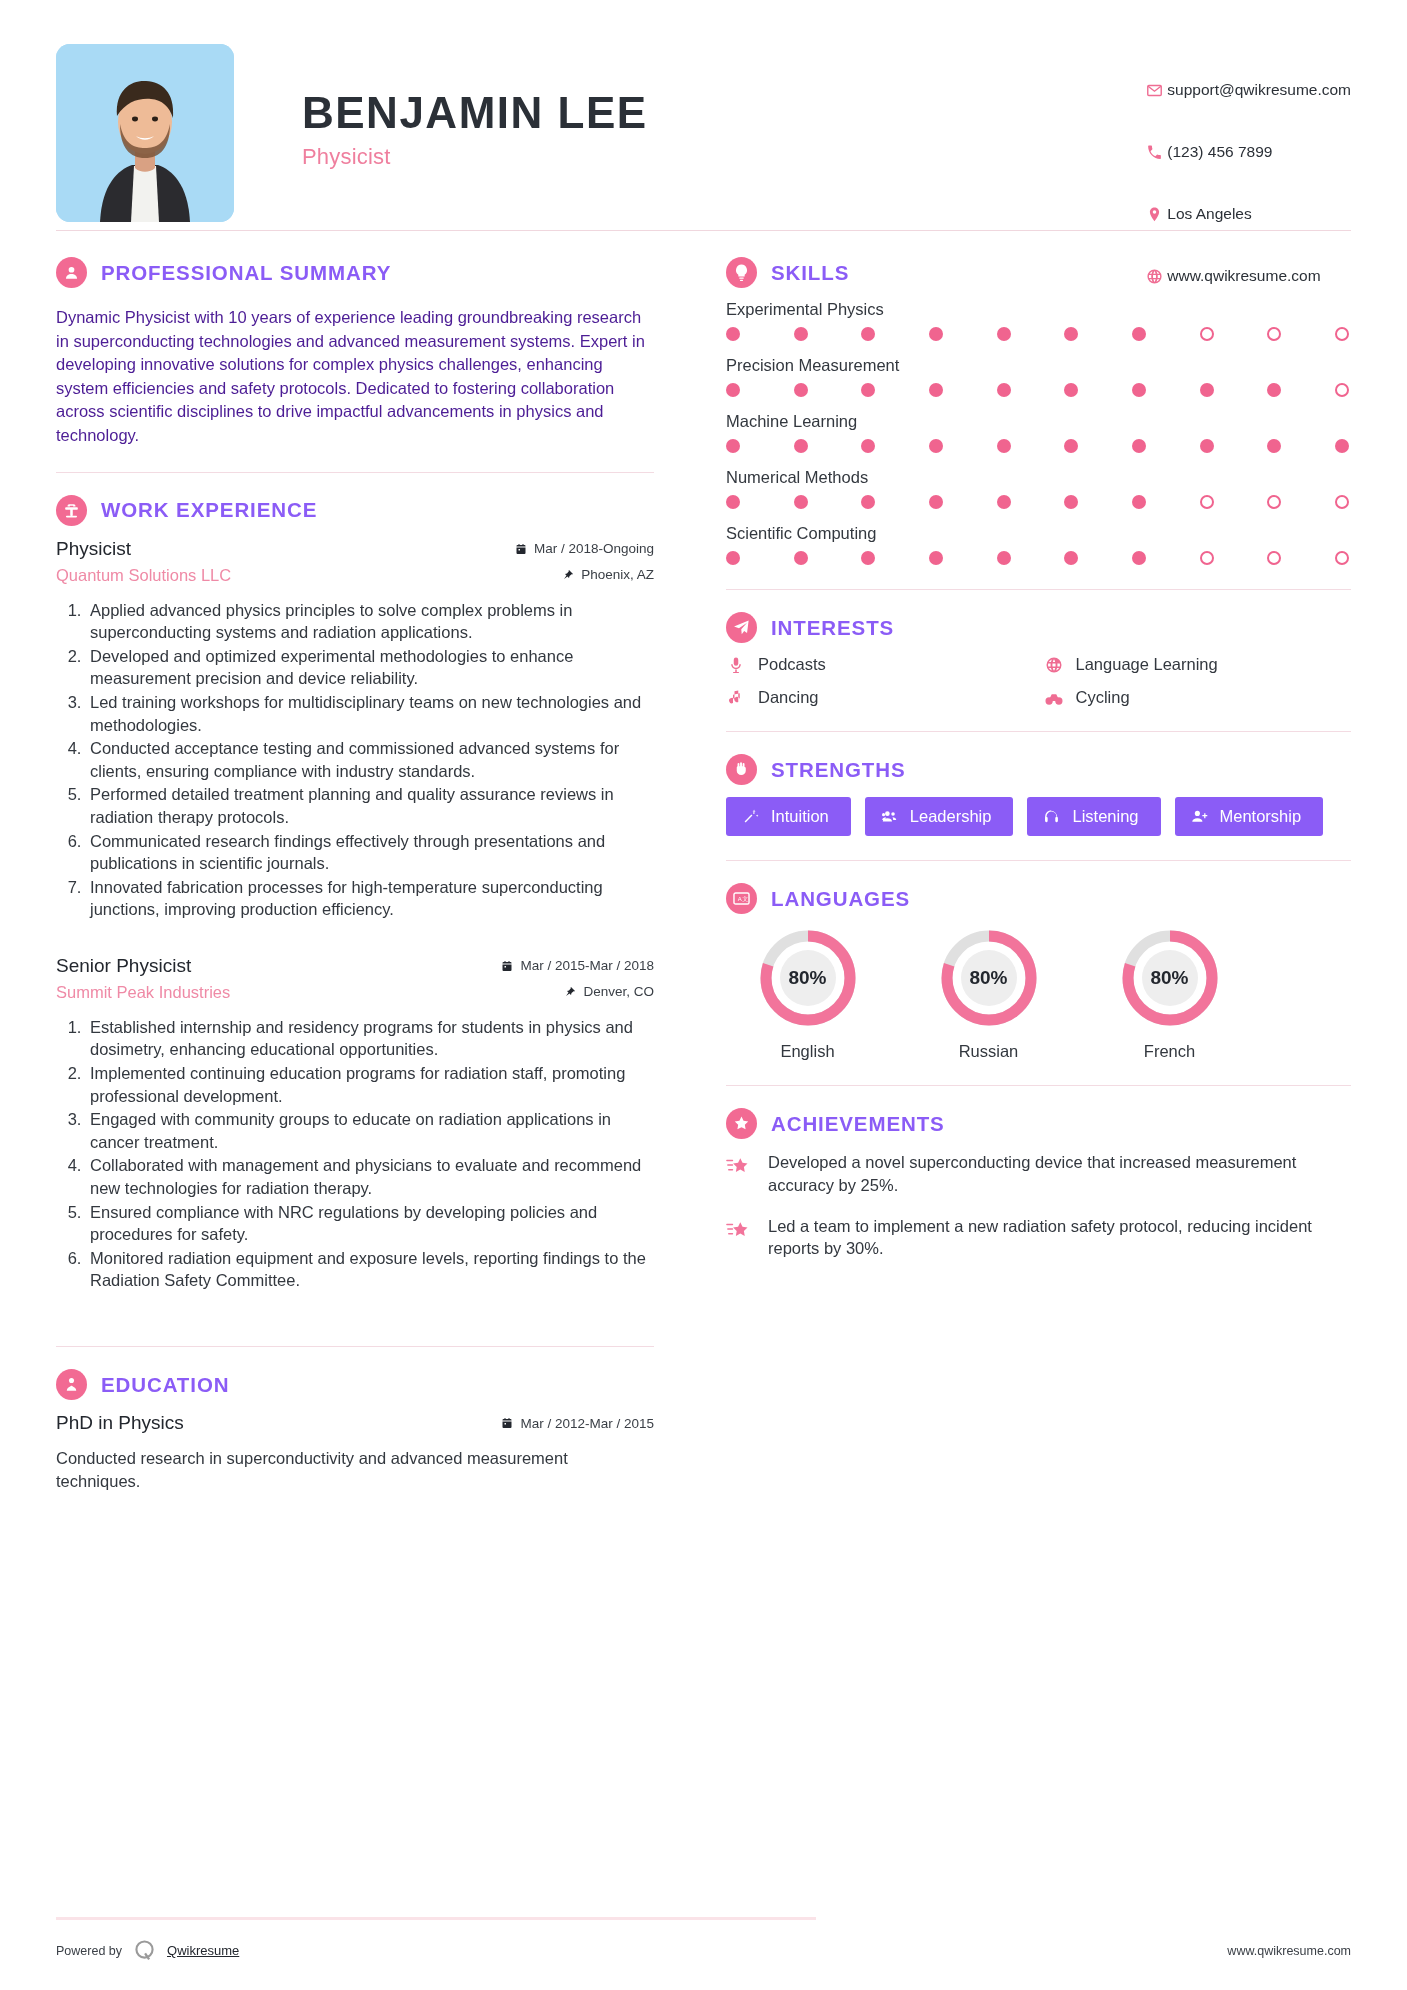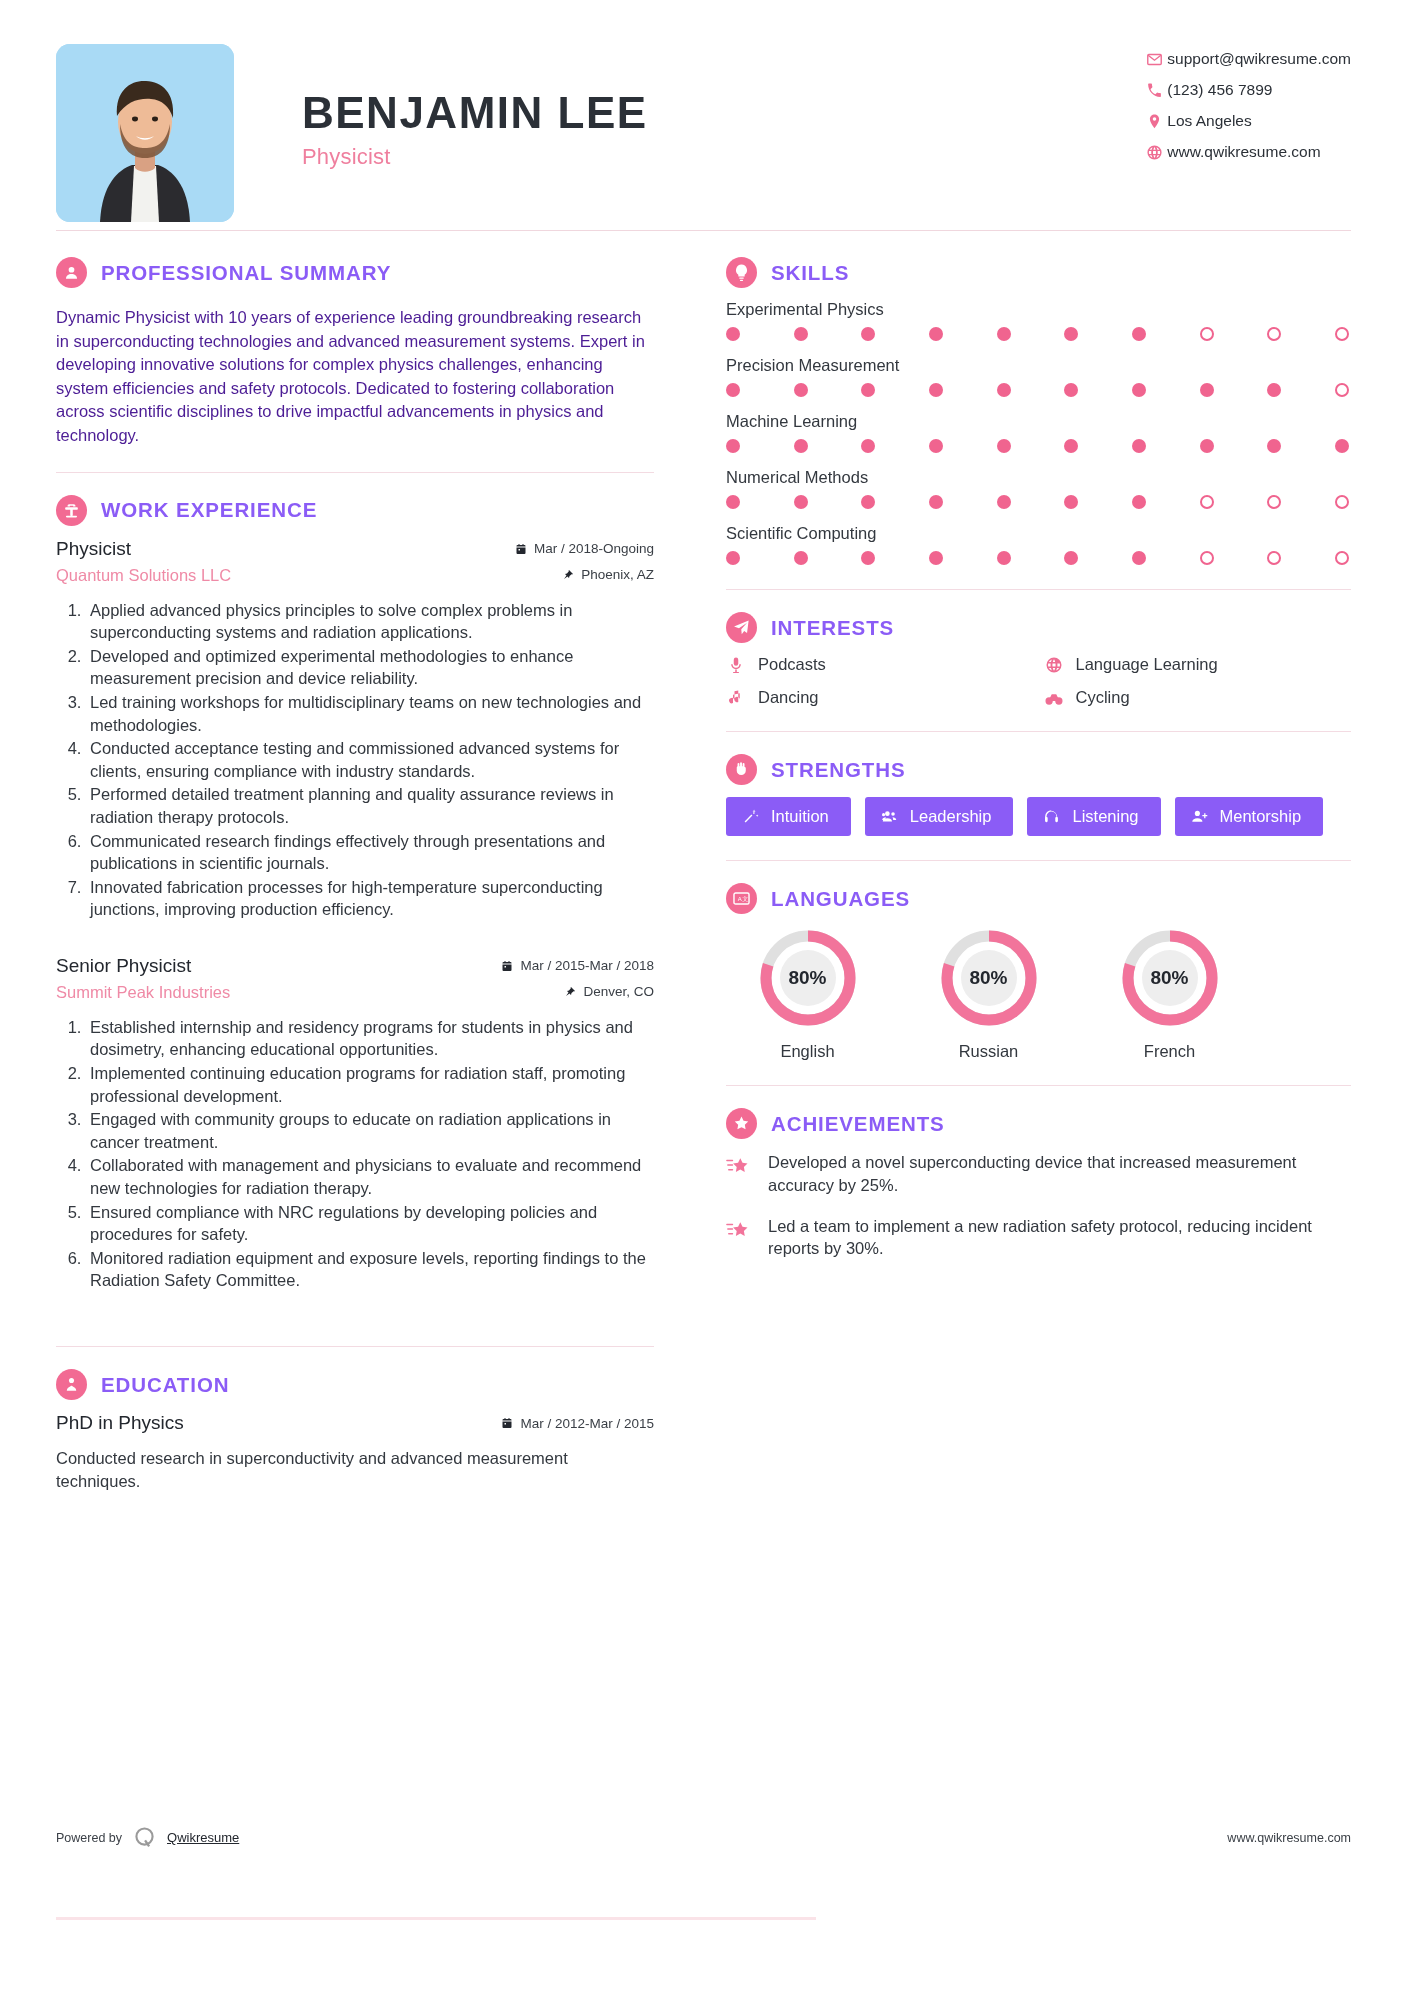--- a/index.html
+++ b/index.html
@@ -59,20 +59,21 @@
     flex-direction: column;
     gap: 13px;
     align-items: flex-start;
   }
   .contact-row {
     display: flex;
     align-items: flex-end;
     gap: 4px;
     font-size: 15.5px;
     color: #2b3037;
+    margin-top: 31px;
   }
   .contact-row .ic {
     width: 18px; height: 18px;
     display:flex; align-items:center; justify-content:center;
     flex: none;
     color: #ef6d93;
   }
   .contact-row .ic svg { width: 17px; height: 17px; display:block; }
 
   .header-rule {
@@ -278,21 +279,21 @@
     left: 56px;
     width: 760px;
     height: 3px;
     background: #fae3e8;
     top: 1917px;
   }
   .footer {
     position: absolute;
     left: 56px;
     right: 56px;
-    top: 1825px;
+    top: 1938px;
     display: flex;
     align-items: center;
   }
   .powered {
     display: flex;
     align-items: center;
     gap: 10px;
     font-size: 12.5px;
     color: #3b4047;
   }

